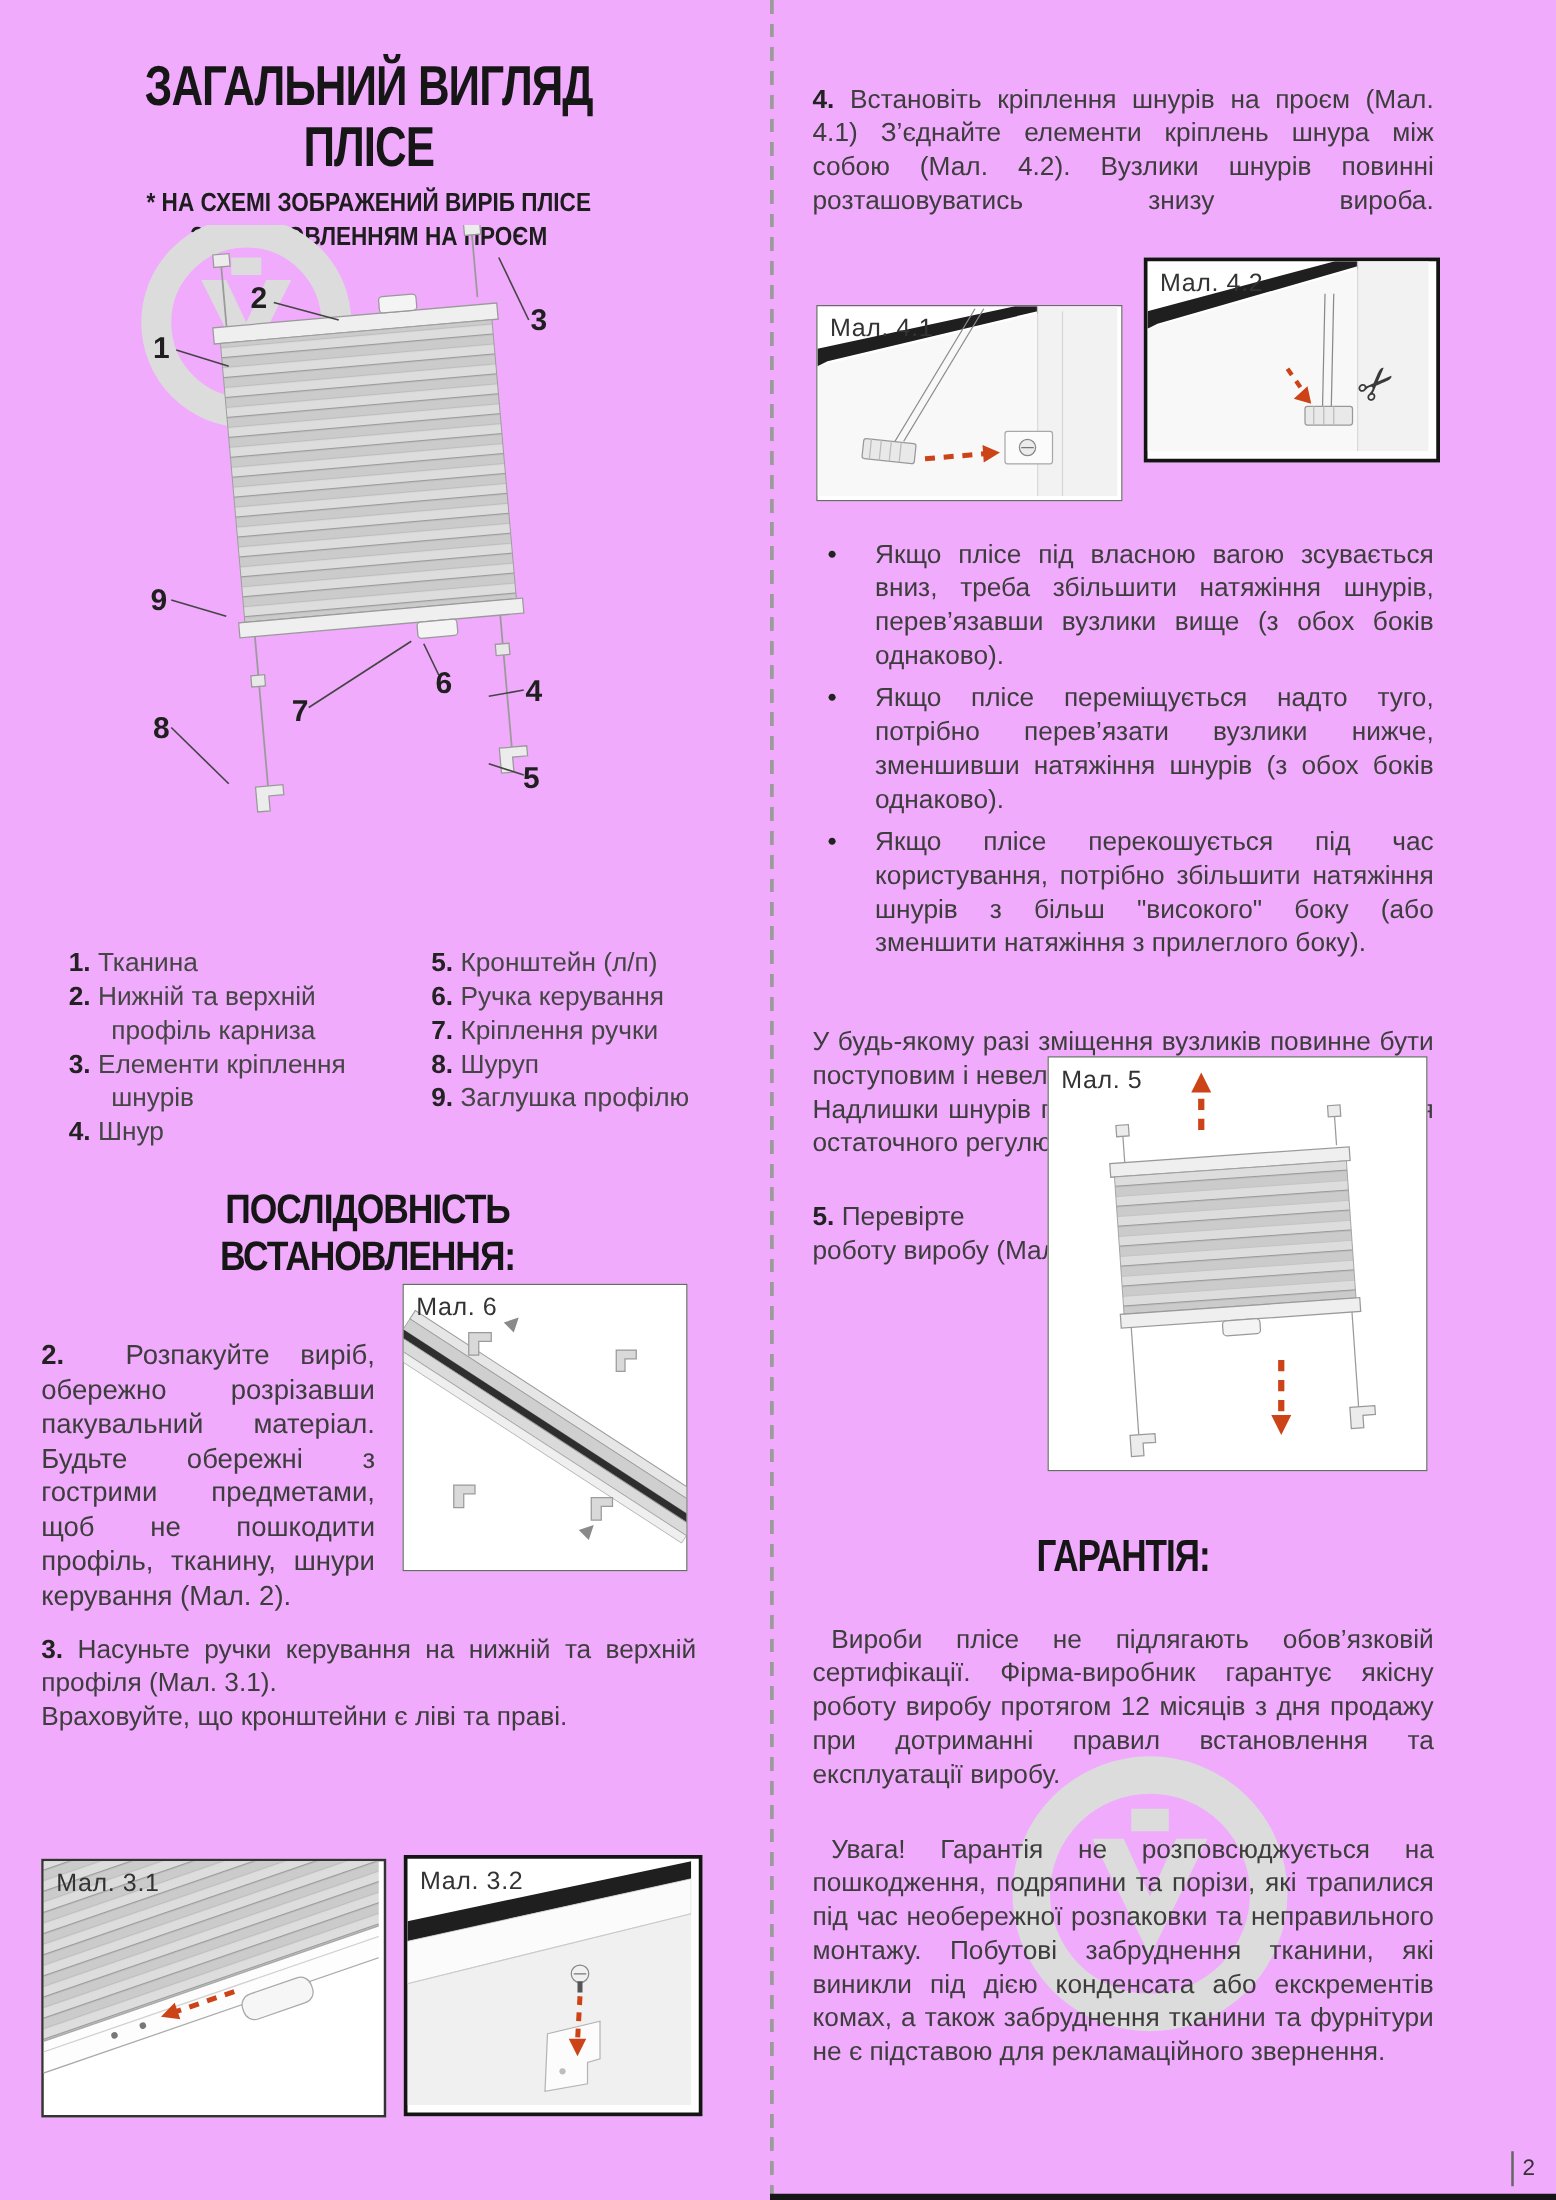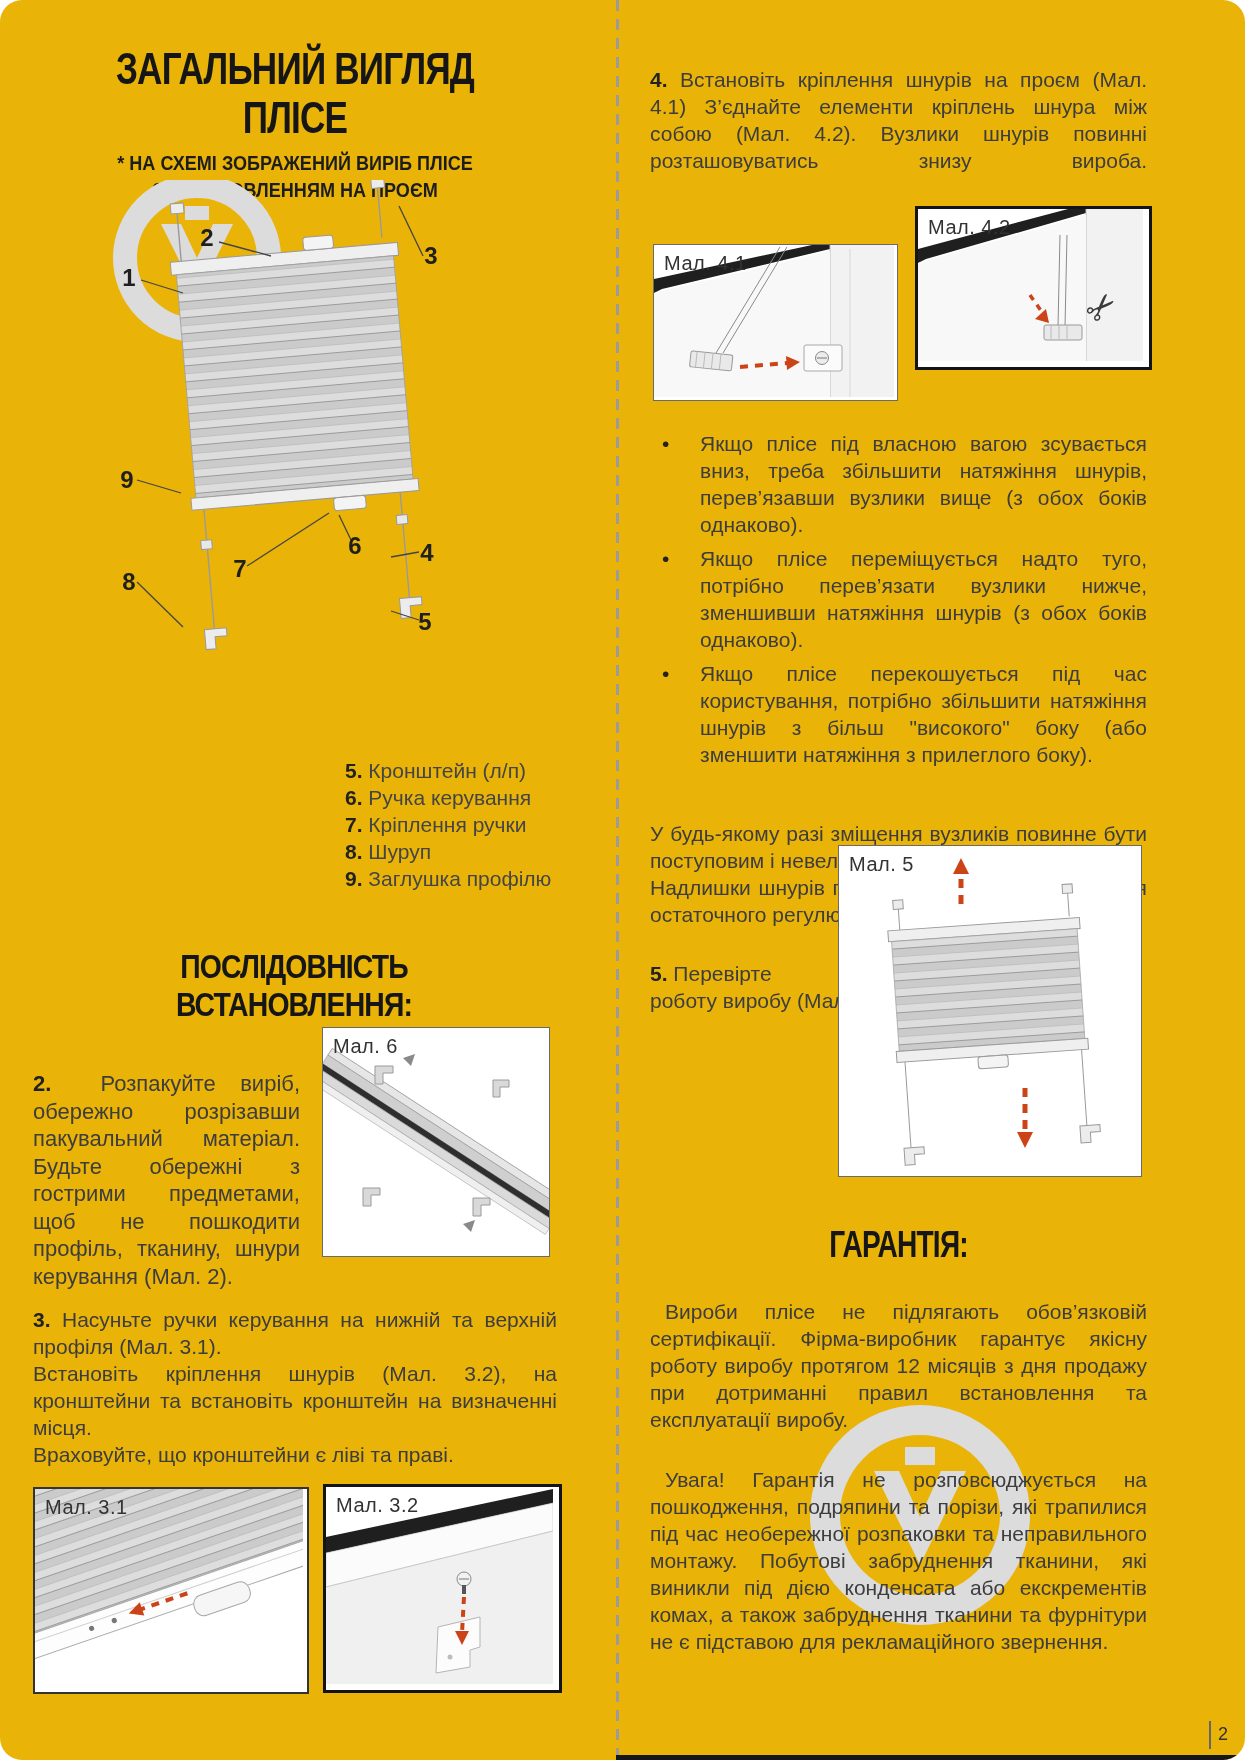--- a/index.html
+++ b/index.html
@@ -1,17 +1,17 @@
 <!DOCTYPE html>
 <html style="--accent: #cc4317; --wm: #dcdcdc;"><head>
 <meta charset="utf-8">
 <style>
   html,body{margin:0;padding:0;background:#ffffff;}
-  #page{position:relative;width:1245px;height:1760px;background:#eab308;overflow:hidden;
-        font-family:"Liberation Sans",sans-serif;color:#3d3d3d;border-radius:22px;}
+  #page{position:relative;width:1245px;height:1760px;background:#f0abfc;overflow:hidden;
+        font-family:"Liberation Sans",sans-serif;color:#3d3d3d;}
   .abs{position:absolute;}
   .cond{transform:scaleX(0.78);transform-origin:50% 50%;}
   .cond9{transform:scaleX(0.86);transform-origin:50% 50%;}
   .hd{font-weight:800;color:#161616;letter-spacing:-1px;text-align:center;}
   .title{font-size:45px;line-height:49px;}
   .subtitle{font-size:21px;line-height:27px;font-weight:800;color:#1d1d1d;}
   .seqhead{font-size:33px;line-height:38px;}
   .warhead{font-size:36px;line-height:40px;}
   .bt{font-size:21px;line-height:27px;}
   .jt{text-align:justify;}
@@ -100,20 +100,26 @@
       <text class="callout" x="398" y="84">3</text>
       <text class="callout" x="394" y="381">4</text>
       <text class="callout" x="392" y="450">5</text>
       <text class="callout" x="322" y="374">6</text>
       <text class="callout" x="207" y="397">7</text>
       <text class="callout" x="96" y="410">8</text>
       <text class="callout" x="94" y="308">9</text>
     </g>
   </svg>
 
+  <div class="abs" style="left:55px;top:757px;width:262px;">
+    <p class="legend-item"><span class="b">1.</span> <span>Тканина</span></p>
+    <p class="legend-item"><span class="b">2.</span> <span>Нижній та верхній профіль карниза</span></p>
+    <p class="legend-item"><span class="b">3.</span> <span>Елементи кріплення шнурів</span></p>
+    <p class="legend-item"><span class="b">4.</span> <span>Шнур</span></p>
+  </div>
   <div class="abs" style="left:345px;top:757px;width:212px;">
     <p class="legend-item"><span class="b">5.</span> <span>Кронштейн (л/п)</span></p>
     <p class="legend-item"><span class="b">6.</span> <span>Ручка керування</span></p>
     <p class="legend-item"><span class="b">7.</span> <span>Кріплення ручки</span></p>
     <p class="legend-item"><span class="b">8.</span> <span>Шуруп</span></p>
     <p class="legend-item"><span class="b">9.</span> <span>Заглушка профілю</span></p>
   </div>
 
   <div class="abs hd seqhead cond9" style="left:33px;top:948px;width:522px;">ПОСЛІДОВНІСТЬ ВСТАНОВЛЕННЯ:</div>
 
@@ -139,21 +145,20 @@
       </g>
       <g fill="#8a8a8a">
         <polygon points="80,30 92,26 88,38"></polygon>
         <polygon points="140,196 152,192 148,204"></polygon>
       </g>
     </svg>
   </div>
 
   <div class="abs bt" style="left:33px;top:1306px;width:524px;">
     <p class="jt"><span class="b">3.</span> <span>Насуньте ручки керування на нижній та верхній профіля (Мал. 3.1).</span></p>
-    <p class="jt">Встановіть кріплення шнурів (Мал. 3.2), на кронштейни та встановіть кронштейн на визначенні місця.</p>
     <p>Враховуйте, що кронштейни є ліві та праві.</p>
   </div>
 
   <div class="figbox" style="left:33px;top:1487px;width:272px;height:203px;border-width:2px;border-color:#333;">
     <div class="figlabel">Мал. 3.1</div>
     <svg width="268" height="199" viewBox="0 0 268 199">
       <g transform="rotate(-19 134 100)">
         <rect x="-40" y="-70" width="360" height="168" fill="url(#pleat)" stroke="#9a9a9a" stroke-width="0.8"></rect>
         <rect x="-40" y="98" width="360" height="24" fill="#fdfdfd" stroke="#aaaaaa"></rect>
         <line x1="-40" y1="106" x2="320" y2="106" stroke="#d0d0d0"></line>

